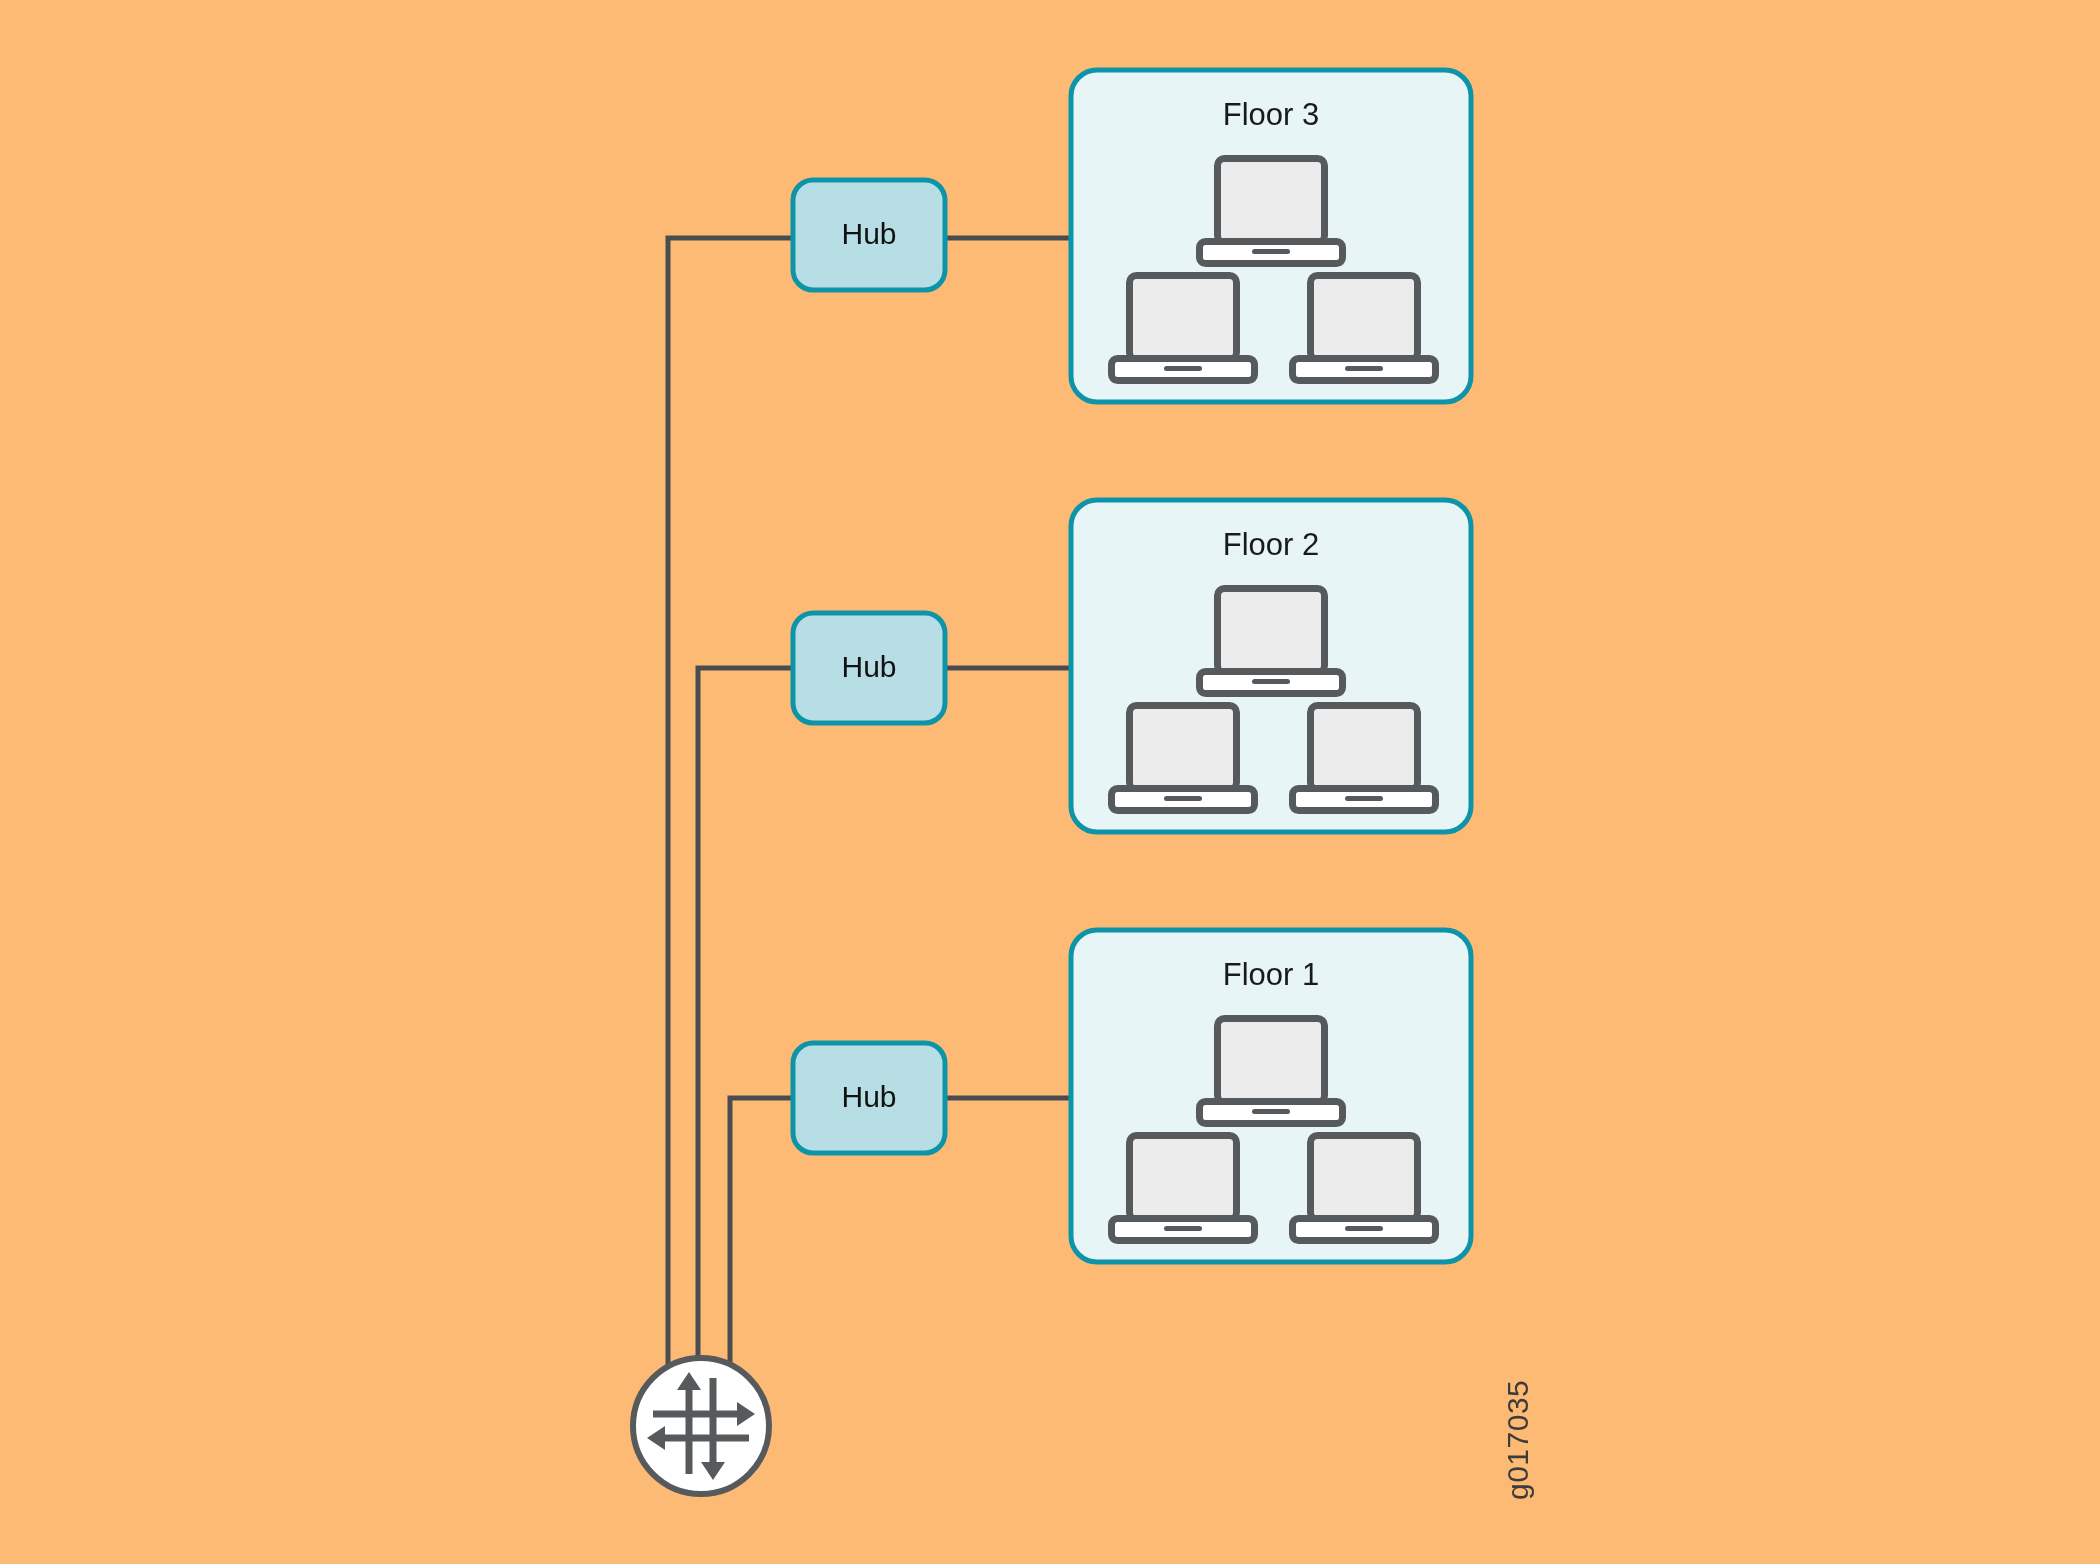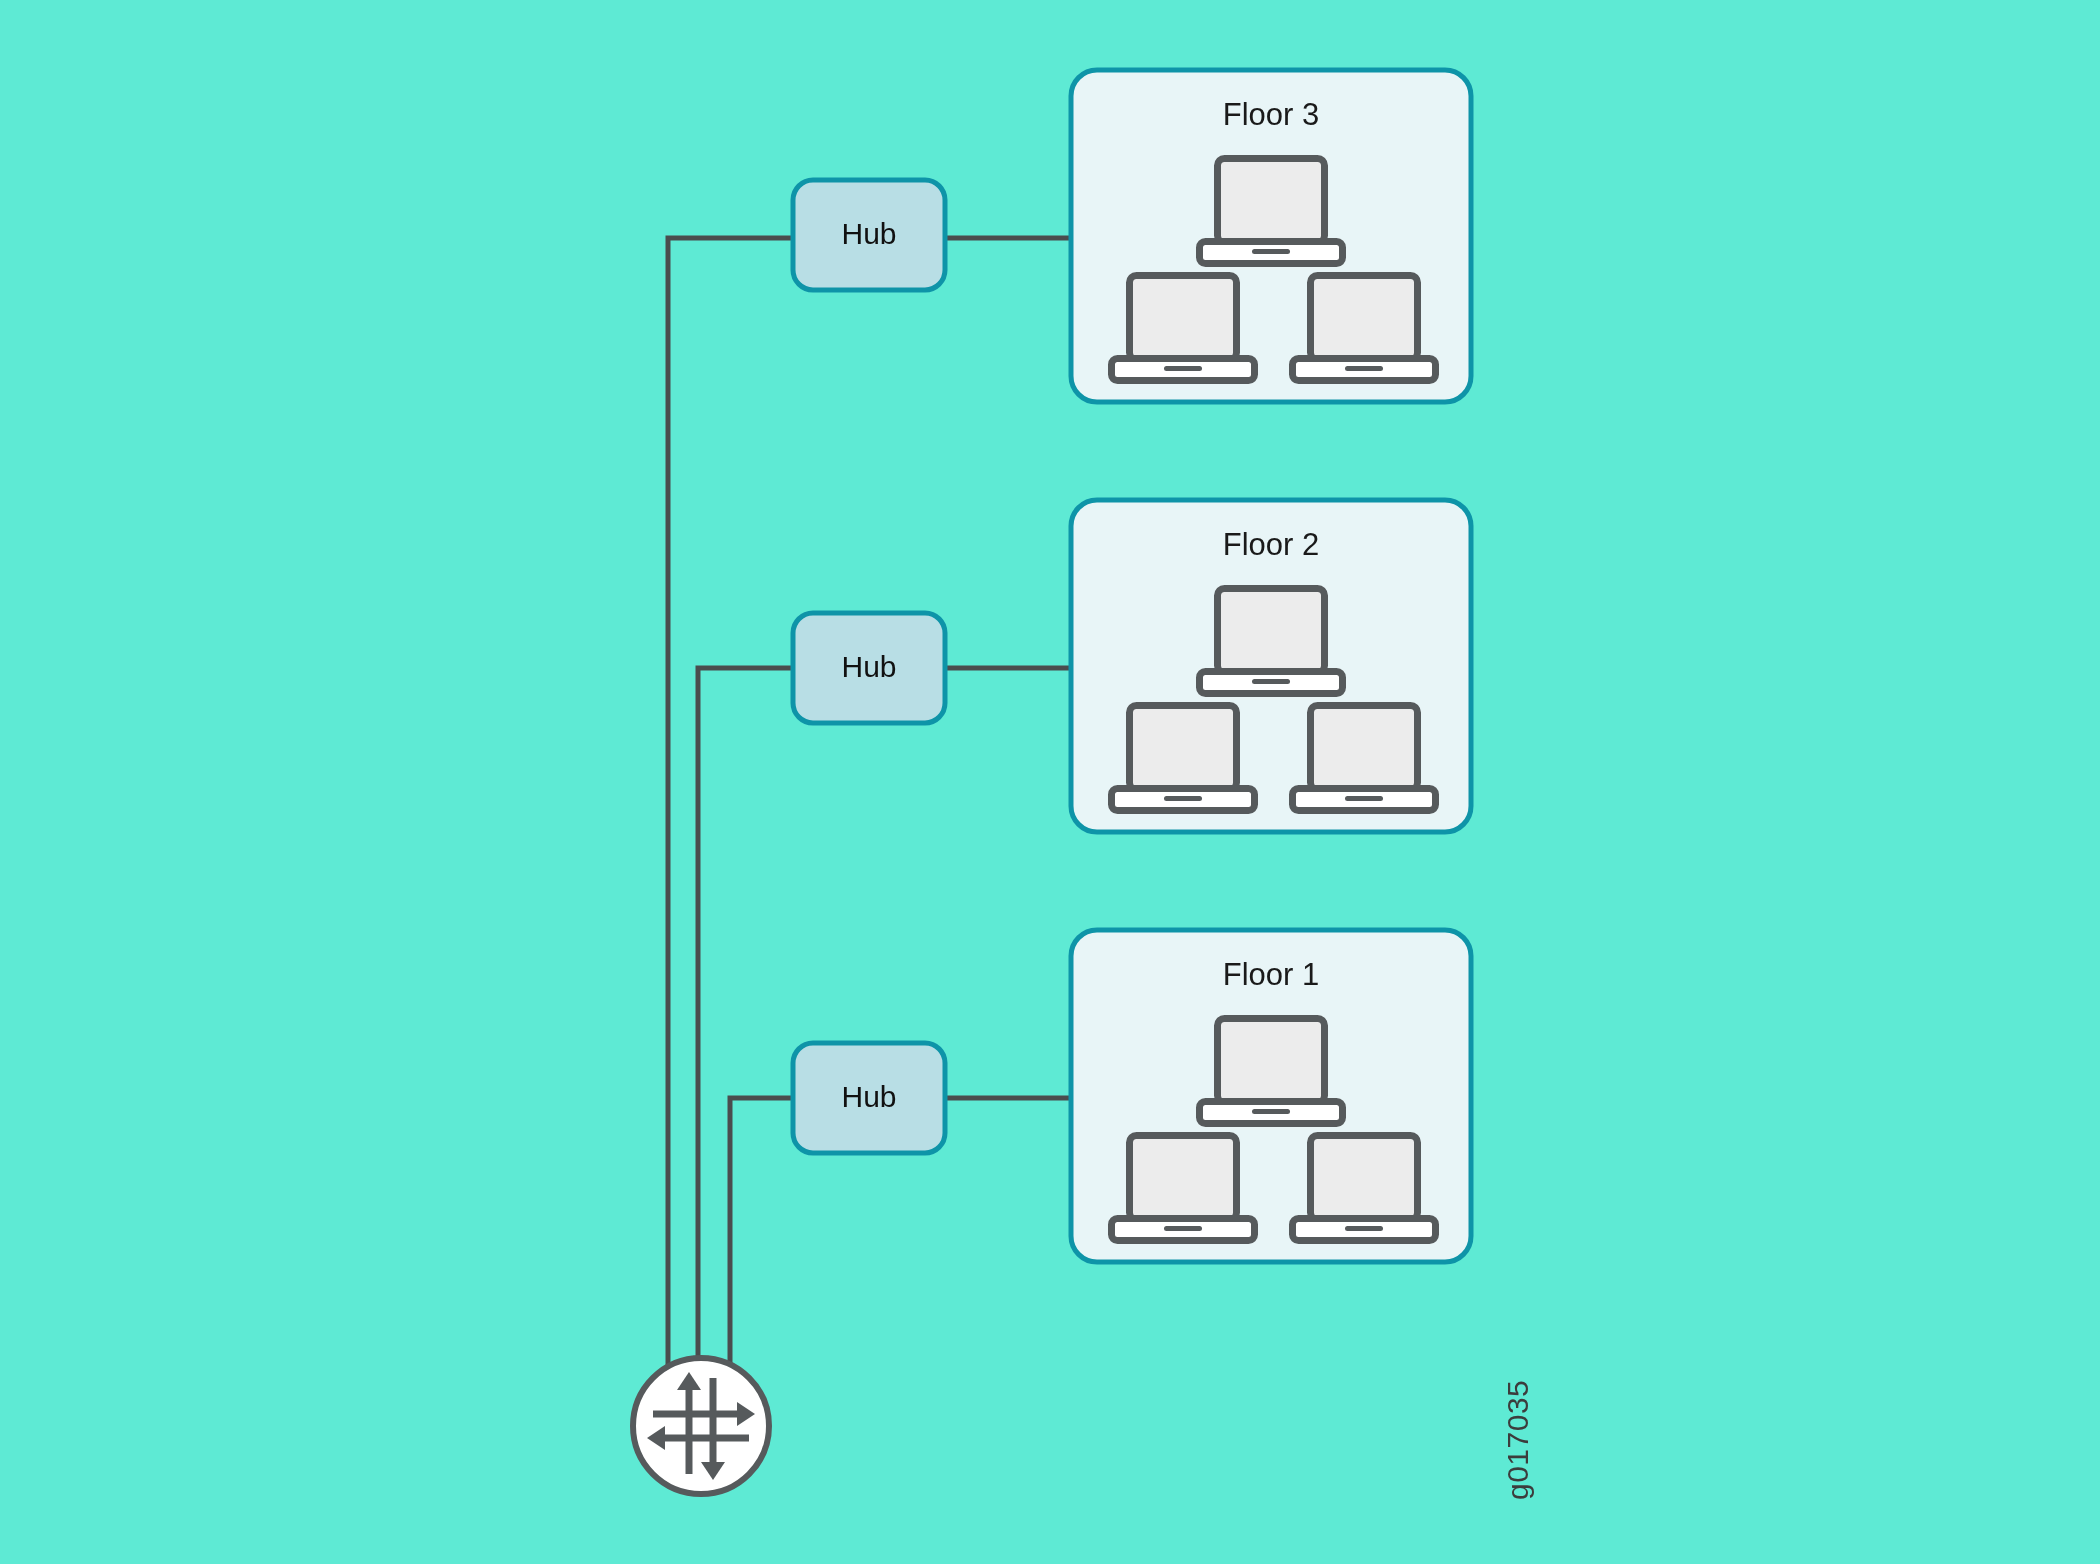--- a/index.html
+++ b/index.html
@@ -8,21 +8,21 @@
     padding: 0;
     background: #ffffff;
   }
   body {
     font-family: "Liberation Sans", "DejaVu Sans", sans-serif;
   }
   #canvas {
     position: relative;
     width: 2100px;
     height: 1564px;
-    background: #5eead4;
+    background: #fdba74;
     overflow: hidden;
   }
   #diagram-svg {
     position: absolute;
     left: 0;
     top: 0;
     width: 2100px;
     height: 1564px;
     display: block;
   }

